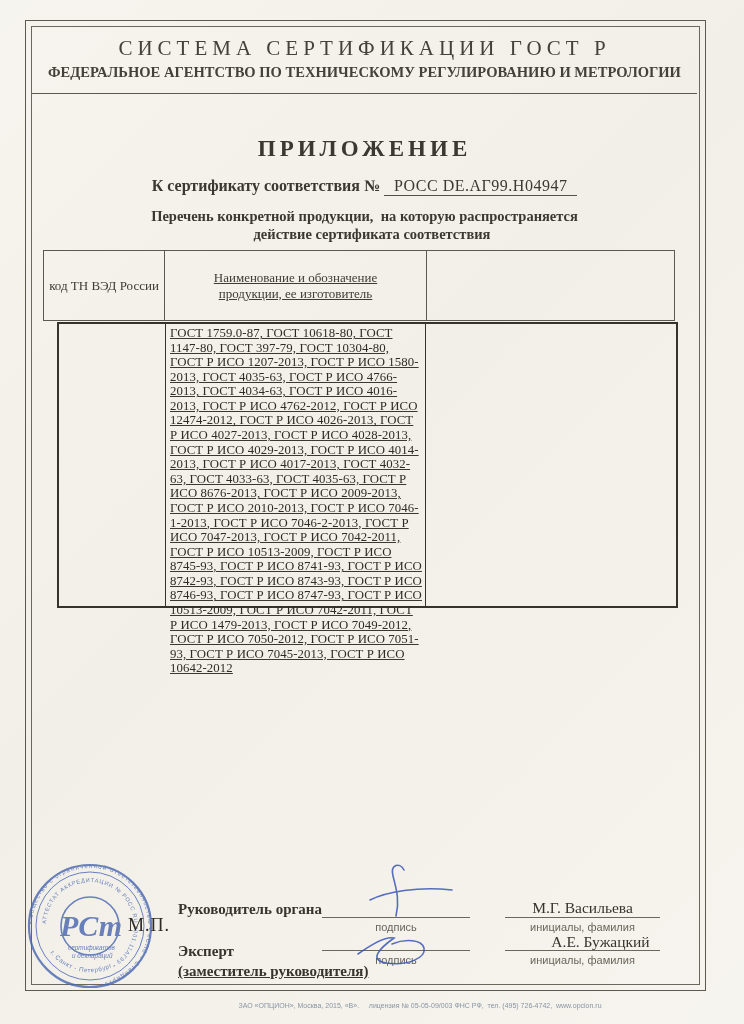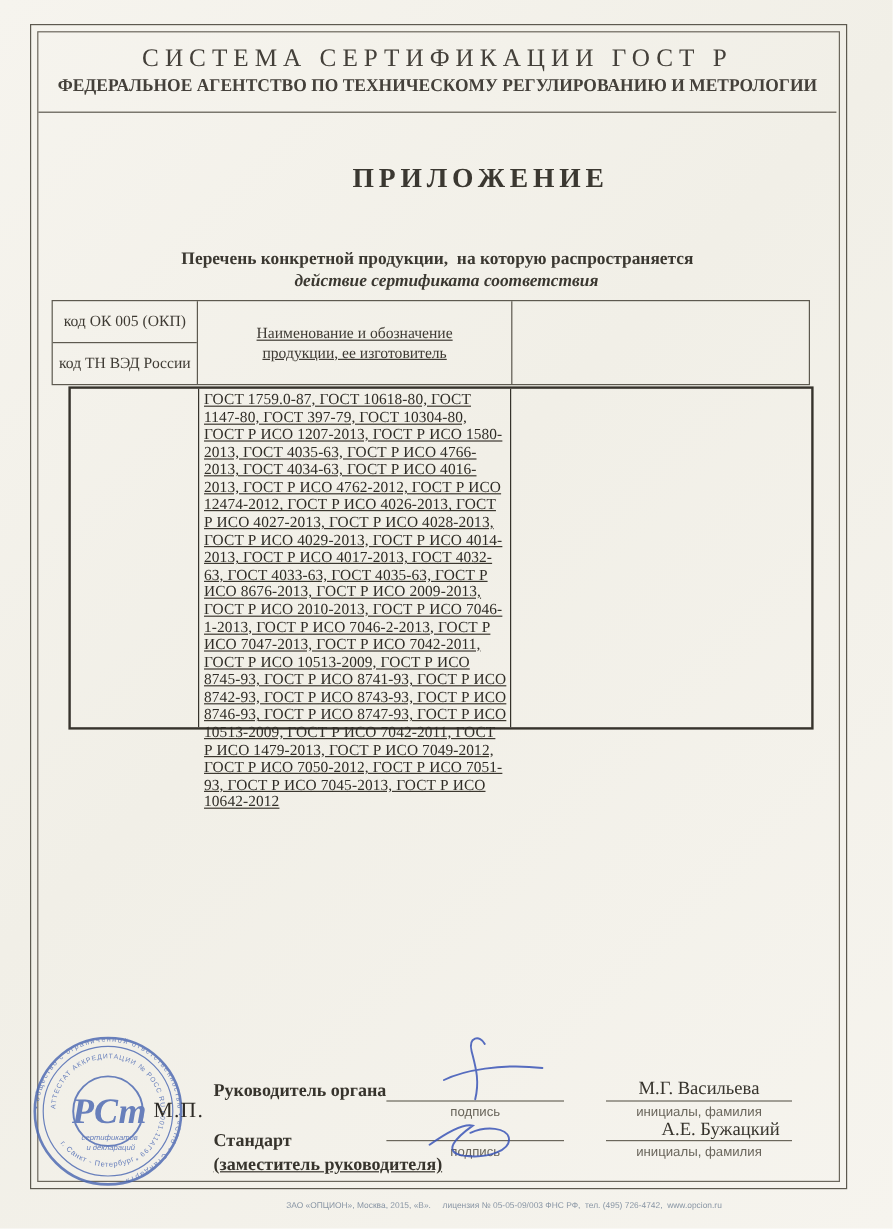--- a/index.html
+++ b/index.html
@@ -36,38 +36,38 @@
   .form-number{
     position:absolute;top:105px;right:46px;white-space:nowrap;
   }
   .no-sign{font-size:19px;font-weight:bold;color:#4a463e;margin-right:6px;}
   .no-digits{
     font-family:"DejaVu Sans Mono", monospace;
     font-size:21px;color:#d9646b;letter-spacing:2.5px;
   }
   .doc-title{
     position:absolute;left:25px;top:136px;width:679px;text-align:center;
-    font-size:23px;font-weight:bold;letter-spacing:4px;color:#3b3831;padding-left:36px;
+    font-size:23px;font-weight:bold;letter-spacing:4px;color:#3b3831;
   }
   .cert-line{
     position:absolute;left:25px;top:177px;width:679px;text-align:center;
     font-size:16px;font-weight:bold;color:#3b3831;white-space:pre;
   }
   .cert-value{
     font-weight:normal;letter-spacing:0.5px;
     border-bottom:1px solid #55514a;
     padding:0 10px 1px 10px;
   }
   .desc-line1{
     position:absolute;left:25px;top:208px;width:679px;text-align:center;
     font-size:14.5px;font-weight:bold;color:#3b3831;white-space:pre;
   }
   .desc-line2{
     position:absolute;left:25px;top:226px;width:694px;text-align:center;
-    font-size:14.5px;font-weight:bold;color:#3b3831;font-style:italic;
+    font-size:14.5px;font-weight:bold;color:#3b3831;
   }
   
   .head-table{
     position:absolute;left:43px;top:250px;width:630px;height:69px;
     display:flex;border:1px solid #5d594f;background:transparent;
     font-size:13px;color:#3f3b34;
   }
   .ht-col1{width:120px;border-right:1px solid #5d594f;display:flex;flex-direction:column;}
   .ht-col1-top,.ht-col1-bottom{
     flex:1;display:flex;align-items:center;justify-content:center;text-align:center;padding:0 4px;
@@ -127,41 +127,41 @@
   <div class="frame-inner"></div>
 
   <div class="header-band">
     <div class="header-title">СИСТЕМА СЕРТИФИКАЦИИ ГОСТ Р</div>
     <div class="header-subtitle">ФЕДЕРАЛЬНОЕ АГЕНТСТВО ПО ТЕХНИЧЕСКОМУ РЕГУЛИРОВАНИЮ И МЕТРОЛОГИИ</div>
   </div>
 
 
   <div class="doc-title">ПРИЛОЖЕНИЕ</div>
 
+  <div class="cert-line"><span>К сертификату соответствия № </span><span class="cert-value">РОСС DE.АГ99.Н04947</span></div>
 
   <div class="desc-line1">Перечень конкретной продукции,  на которую распространяется</div>
   <div class="desc-line2">действие сертификата соответствия</div>
 
   <div class="head-table">
     <div class="ht-col1">
-      <div class="ht-col1-top">код ОК 005 (ОКП)</div>
       <div class="ht-col1-bottom">код ТН ВЭД России</div>
     </div>
     <div class="ht-col2">Наименование и обозначение продукции, ее изготовитель</div>
   </div>
 
   <div class="body-table">
     <div class="bt-col1"></div>
     <div class="bt-col2">ГОСТ 1759.0-87, ГОСТ 10618-80, ГОСТ 1147-80, ГОСТ 397-79, ГОСТ 10304-80, ГОСТ Р ИСО 1207-2013, ГОСТ Р ИСО 1580-2013, ГОСТ 4035-63, ГОСТ Р ИСО 4766-2013, ГОСТ 4034-63, ГОСТ Р ИСО 4016-2013, ГОСТ Р ИСО 4762-2012, ГОСТ Р ИСО 12474-2012, ГОСТ Р ИСО 4026-2013, ГОСТ Р ИСО 4027-2013, ГОСТ Р ИСО 4028-2013, ГОСТ Р ИСО 4029-2013, ГОСТ Р ИСО 4014-2013, ГОСТ Р ИСО 4017-2013, ГОСТ 4032-63, ГОСТ 4033-63, ГОСТ 4035-63, ГОСТ Р ИСО 8676-2013, ГОСТ Р ИСО 2009-2013, ГОСТ Р ИСО 2010-2013, ГОСТ Р ИСО 7046-1-2013, ГОСТ Р ИСО 7046-2-2013, ГОСТ Р ИСО 7047-2013, ГОСТ Р ИСО 7042-2011, ГОСТ Р ИСО 10513-2009, ГОСТ Р ИСО 8745-93, ГОСТ Р ИСО 8741-93, ГОСТ Р ИСО 8742-93, ГОСТ Р ИСО 8743-93, ГОСТ Р ИСО 8746-93, ГОСТ Р ИСО 8747-93, ГОСТ Р ИСО 10513-2009, ГОСТ Р ИСО 7042-2011, ГОСТ Р ИСО 1479-2013, ГОСТ Р ИСО 7049-2012, ГОСТ Р ИСО 7050-2012, ГОСТ Р ИСО 7051-93, ГОСТ Р ИСО 7045-2013, ГОСТ Р ИСО 10642-2012</div>
     <div class="bt-col3"></div>
   </div>
 
   <div class="sig-label1">Руководитель органа</div>
   <div class="sig-label2">(заместитель руководителя)</div>
-  <div class="sig-label3">Стандарт</div>
+  <div class="sig-label3">Эксперт</div>
 
   <div class="sig-line sig-line1"></div>
   <div class="sig-line sig-line2"></div>
   <div class="sig-line name-line1"></div>
   <div class="sig-line name-line2"></div>
 
   <div class="sig-caption cap-pod1">подпись</div>
   <div class="sig-caption cap-pod2">подпись</div>
   <div class="sig-caption cap-name1">инициалы, фамилия</div>
   <div class="sig-caption cap-name2">инициалы, фамилия</div>

